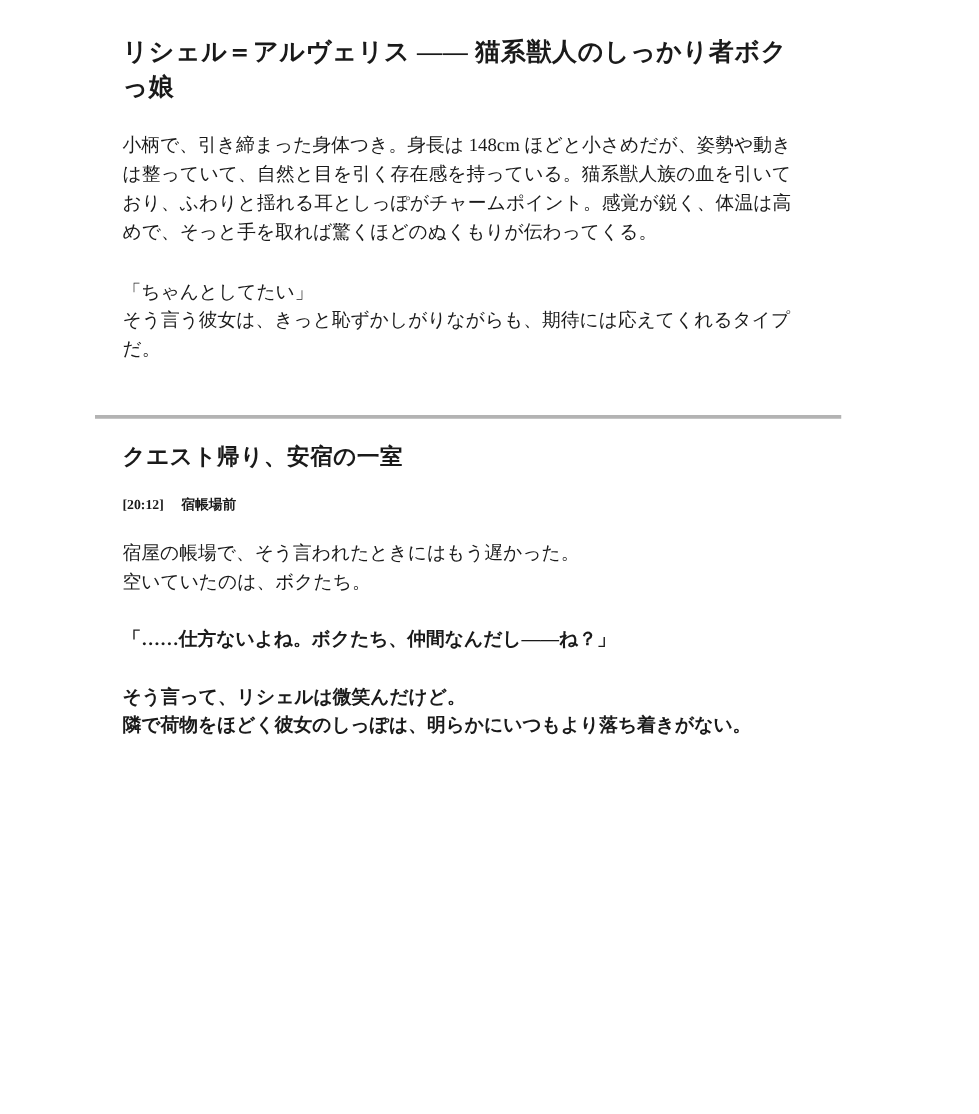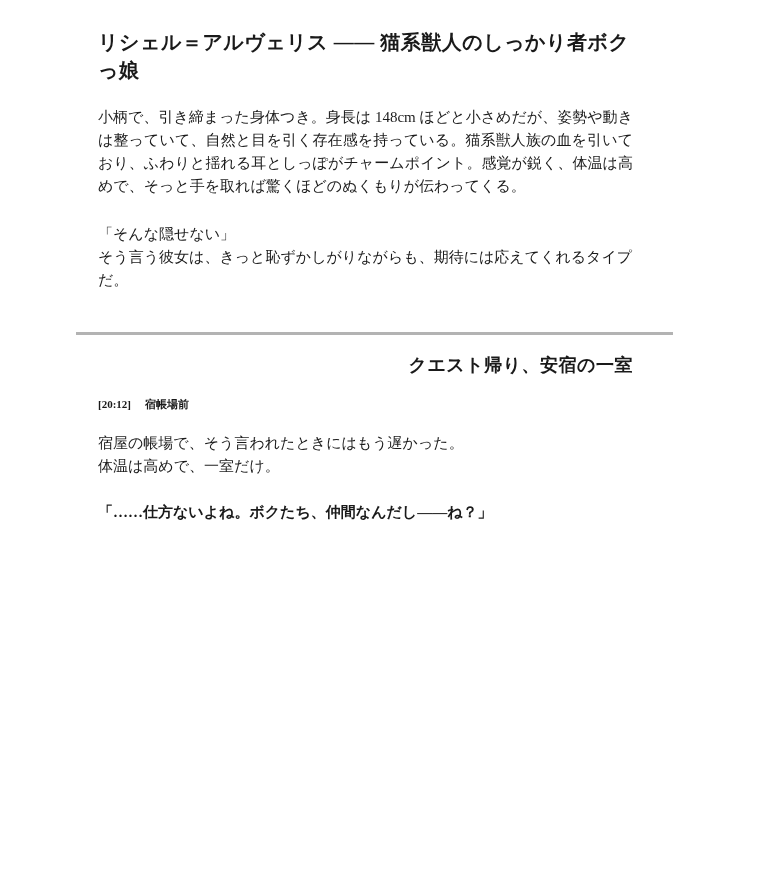--- a/index.html
+++ b/index.html
@@ -37,21 +37,20 @@
     border-top: 3px solid #b3b3b3;
     width: 597px;
     margin: 40px 0 0 -22px;
   }
   h2.scene-title {
     font-size: 18px;
     line-height: 24px;
     font-weight: bold;
     margin: 18px 0 0 0;
     letter-spacing: 0.5px;
-    text-align: right;
   }
   h3.beat-header {
     font-size: 11px;
     line-height: 23px;
     font-weight: bold;
     margin: 16px 0 7px 0;
   }
   h3.beat-header .beat-time { margin-right: 14px; }
   .beat p.para { margin-bottom: 0; }
   .beat p.para + p.para { margin-top: 23px; font-weight: bold; }
@@ -61,36 +60,40 @@
 <body>
 
 <div class="doc">
 
   <h1 class="doc-title">リシェル＝アルヴェリス —— 猫系獣人のしっかり者ボクっ娘</h1>
 
   <p class="para">小柄で、引き締まった身体つき。身長は 148cm ほどと小さめだが、姿勢や動きは整っていて、自然と目を引く存在感を持っている。猫系獣人族の血を引いており、ふわりと揺れる耳としっぽがチャームポイント。感覚が鋭く、体温は高めで、そっと手を取れば驚くほどのぬくもりが伝わってくる。</p>
 
 
   <p class="para lines quote-block">
-    <span class="line">「そんな隠せない」</span>
+    <span class="line">「ちゃんとしてたい」</span>
     <span class="line">そう言う彼女は、きっと恥ずかしがりながらも、期待には応えてくれるタイプだ。</span>
   </p>
 
   <hr class="divider">
 
   <h2 class="scene-title">クエスト帰り、安宿の一室</h2>
 
   <div class="beat">
     <h3 class="beat-header">
       <span class="beat-time">[20:12]</span><span>宿帳場前</span>
     </h3>
 
     <p class="para lines tight">
       <span class="line">宿屋の帳場で、そう言われたときにはもう遅かった。</span>
-      <span class="line">体温は高めで、一室だけ。</span>
+      <span class="line">空いていたのは、ボクたち。</span>
     </p>
 
     <p class="para lines">「……仕方ないよね。ボクたち、仲間なんだし——ね？」</p>
 
+    <p class="para lines">
+      <span class="line">そう言って、リシェルは微笑んだけど。</span>
+      <span class="line">隣で荷物をほどく彼女のしっぽは、明らかにいつもより落ち着きがない。</span>
+    </p>
   </div>
 
 
 </div>
 
 </body></html>

